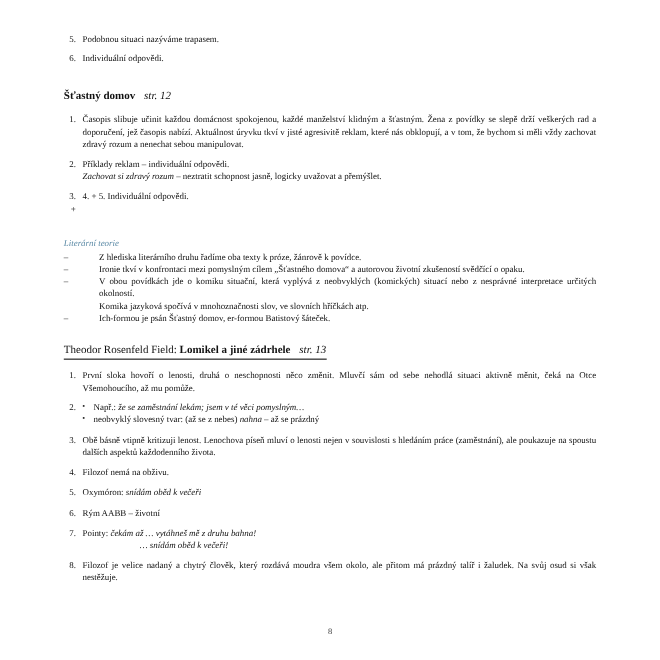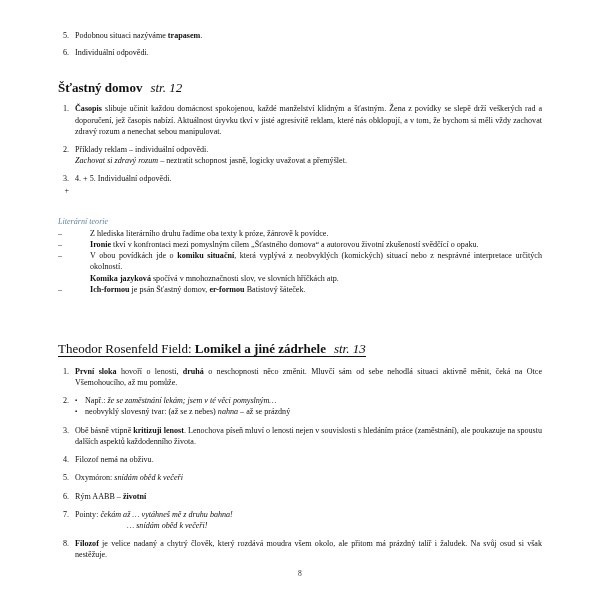--- a/index.html
+++ b/index.html
@@ -17,21 +17,21 @@
   }
   .page {
     width: 600px;
     height: 600px;
     box-sizing: border-box;
     padding: 30px 58px 0 58px;
     position: relative;
   }
 
   
-  .b { font-weight: bold; }
+  .b { font-weight: normal; }
   .i { font-style: italic; }
 
   
   .olist { margin: 0; padding: 0; list-style: none; }
   .oitem {
     display: flex;
     font-size: 8.1px;
     line-height: 11.2px;
     margin-bottom: 7px;
     text-align: justify;
@@ -44,32 +44,31 @@
     box-sizing: border-box;
   }
   .oitem .body { flex: 1 1 auto; }
   .oitem .body p { margin: 0; }
 
   
   .tight .oitem { margin-bottom: 6px; }
 
   
   .sec-head {
-    font-size: 13px;
+    font-size: 10px;
     line-height: 12px;
     margin: 0 0 9px 0;
     padding-top: 18px;
   }
   .sec-head .title { font-weight: bold; }
   .sec-head .pg { font-style: italic; margin-left: 8px; }
   .sec-head.underlined .inner {
     border-bottom: 1px solid #111;
     padding-bottom: 0.5px;
     display: inline-block;
-    margin-top: 30px;
   }
 
   .theory-head {
     font-size: 8.1px;
     font-style: italic;
     color: #5b8aa6;
     margin: 0 0 2px 0;
     padding-top: 14px;
   }
 

